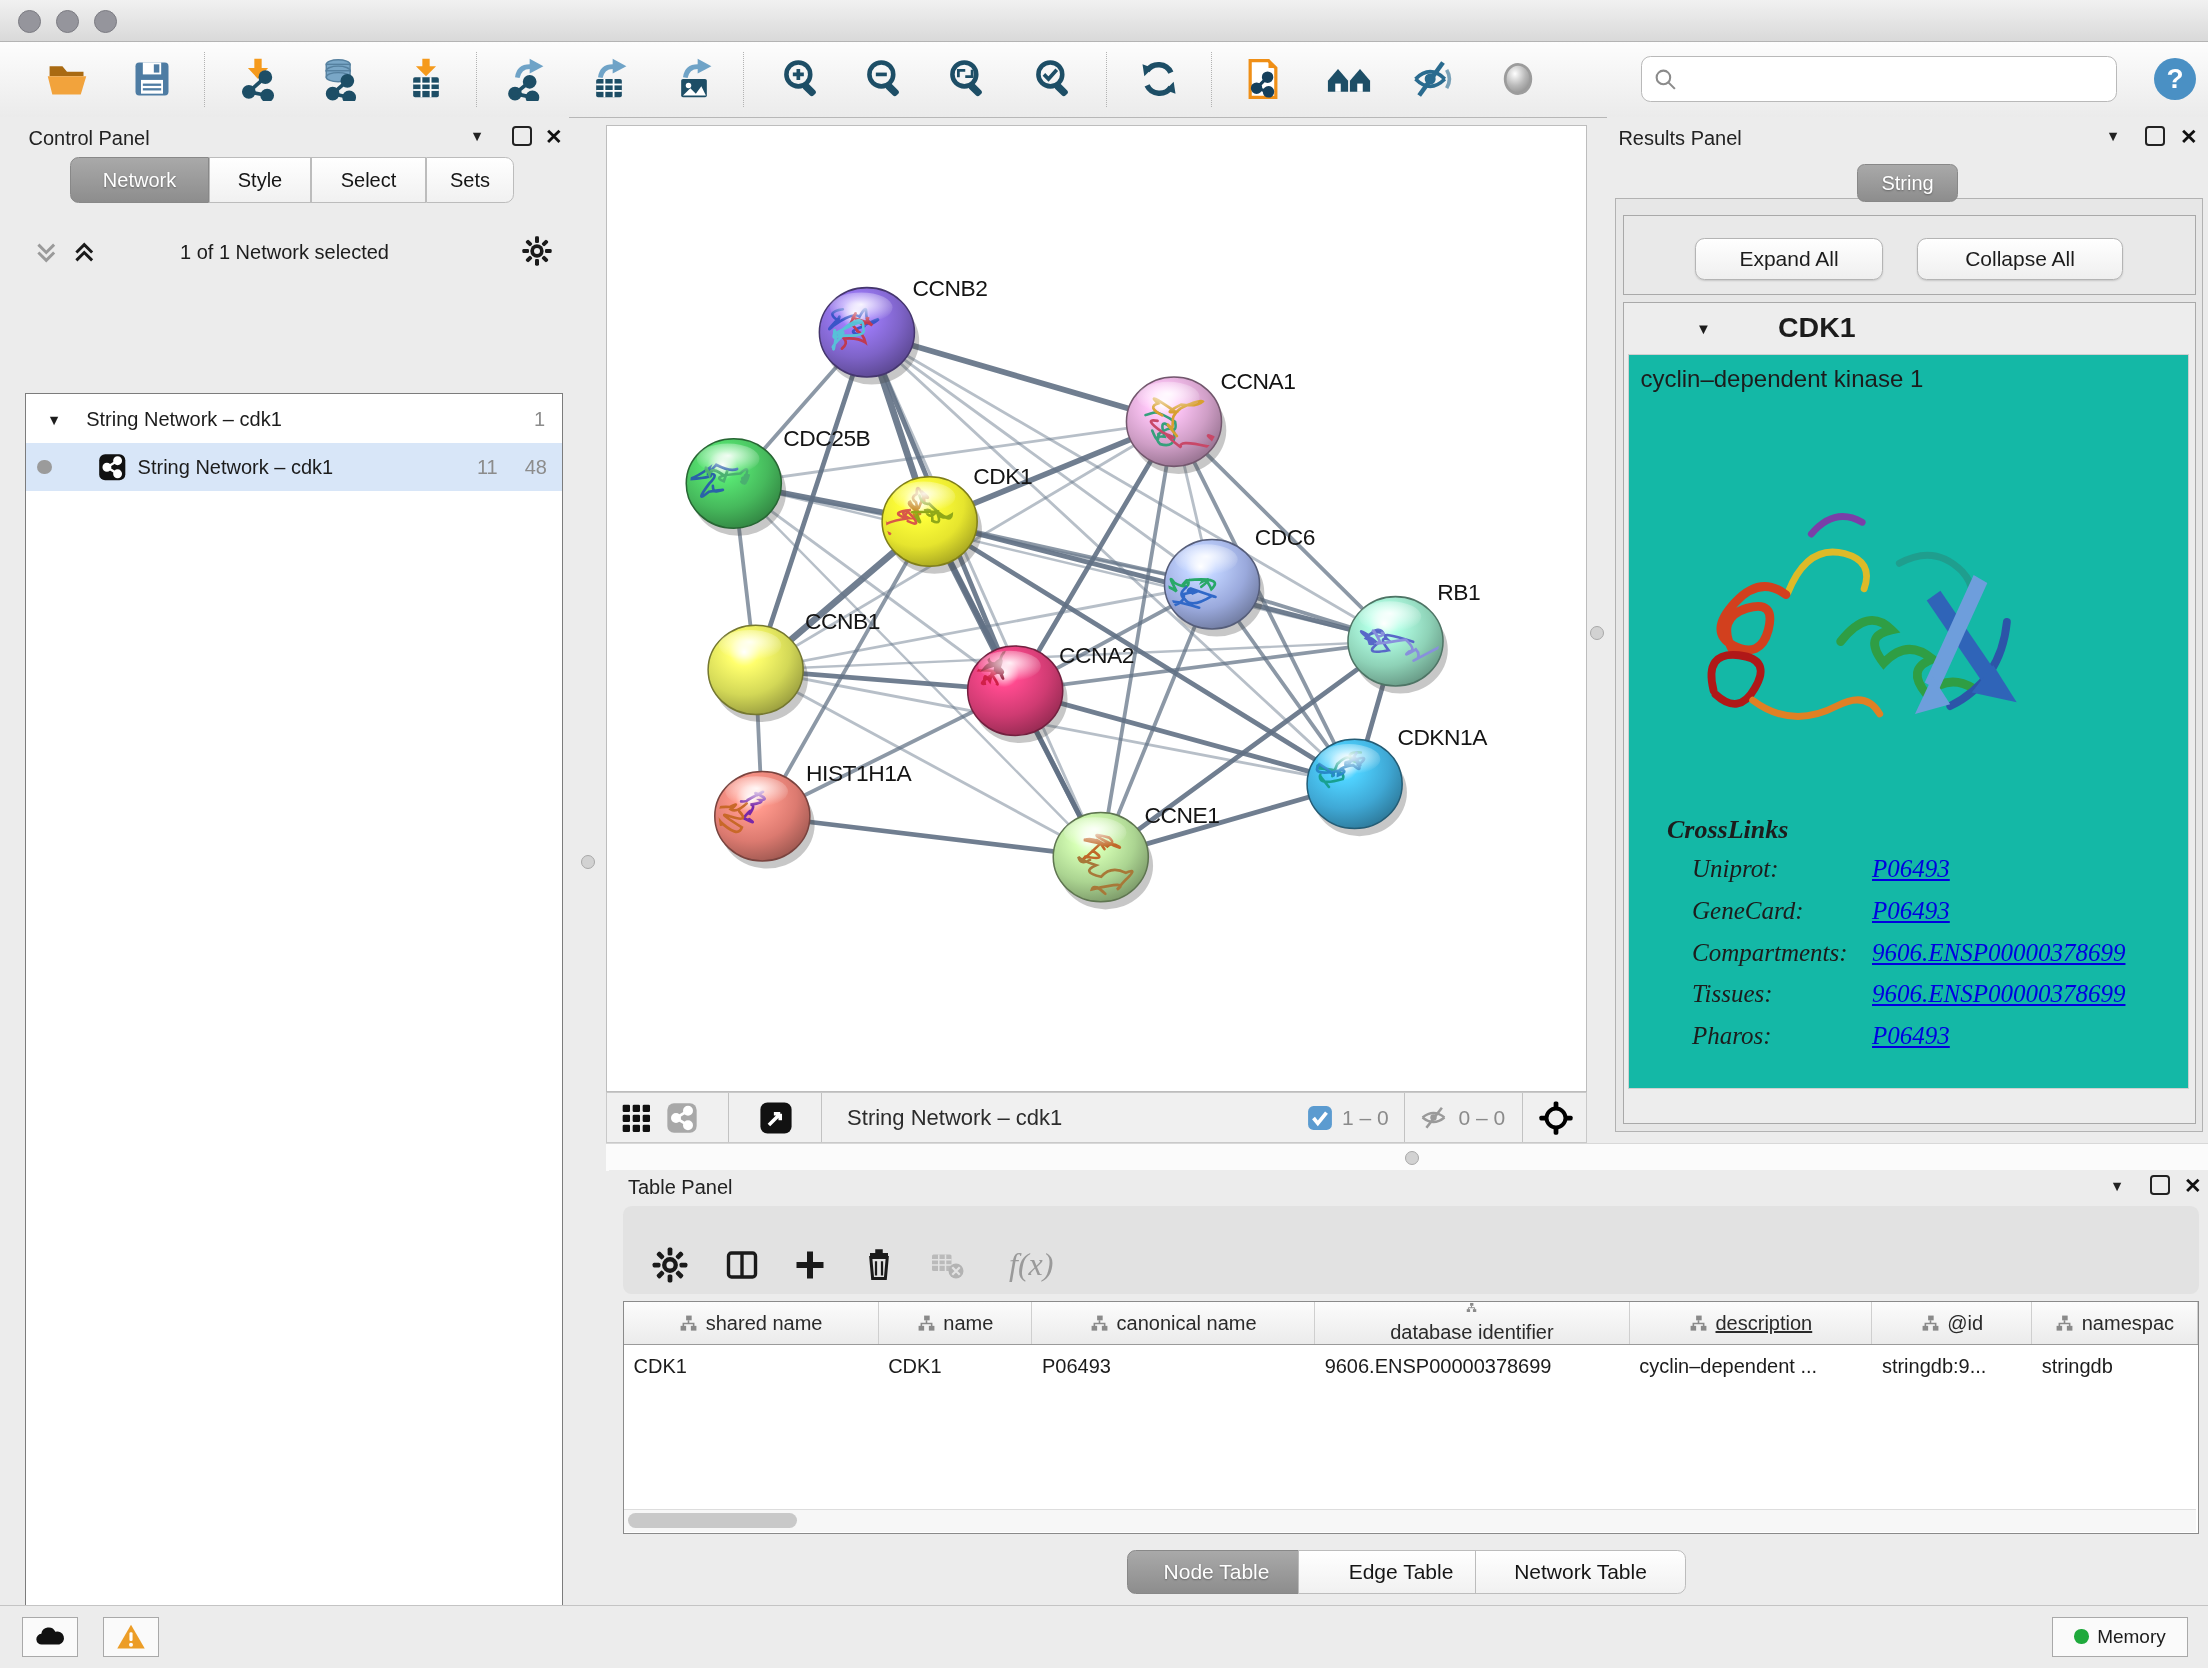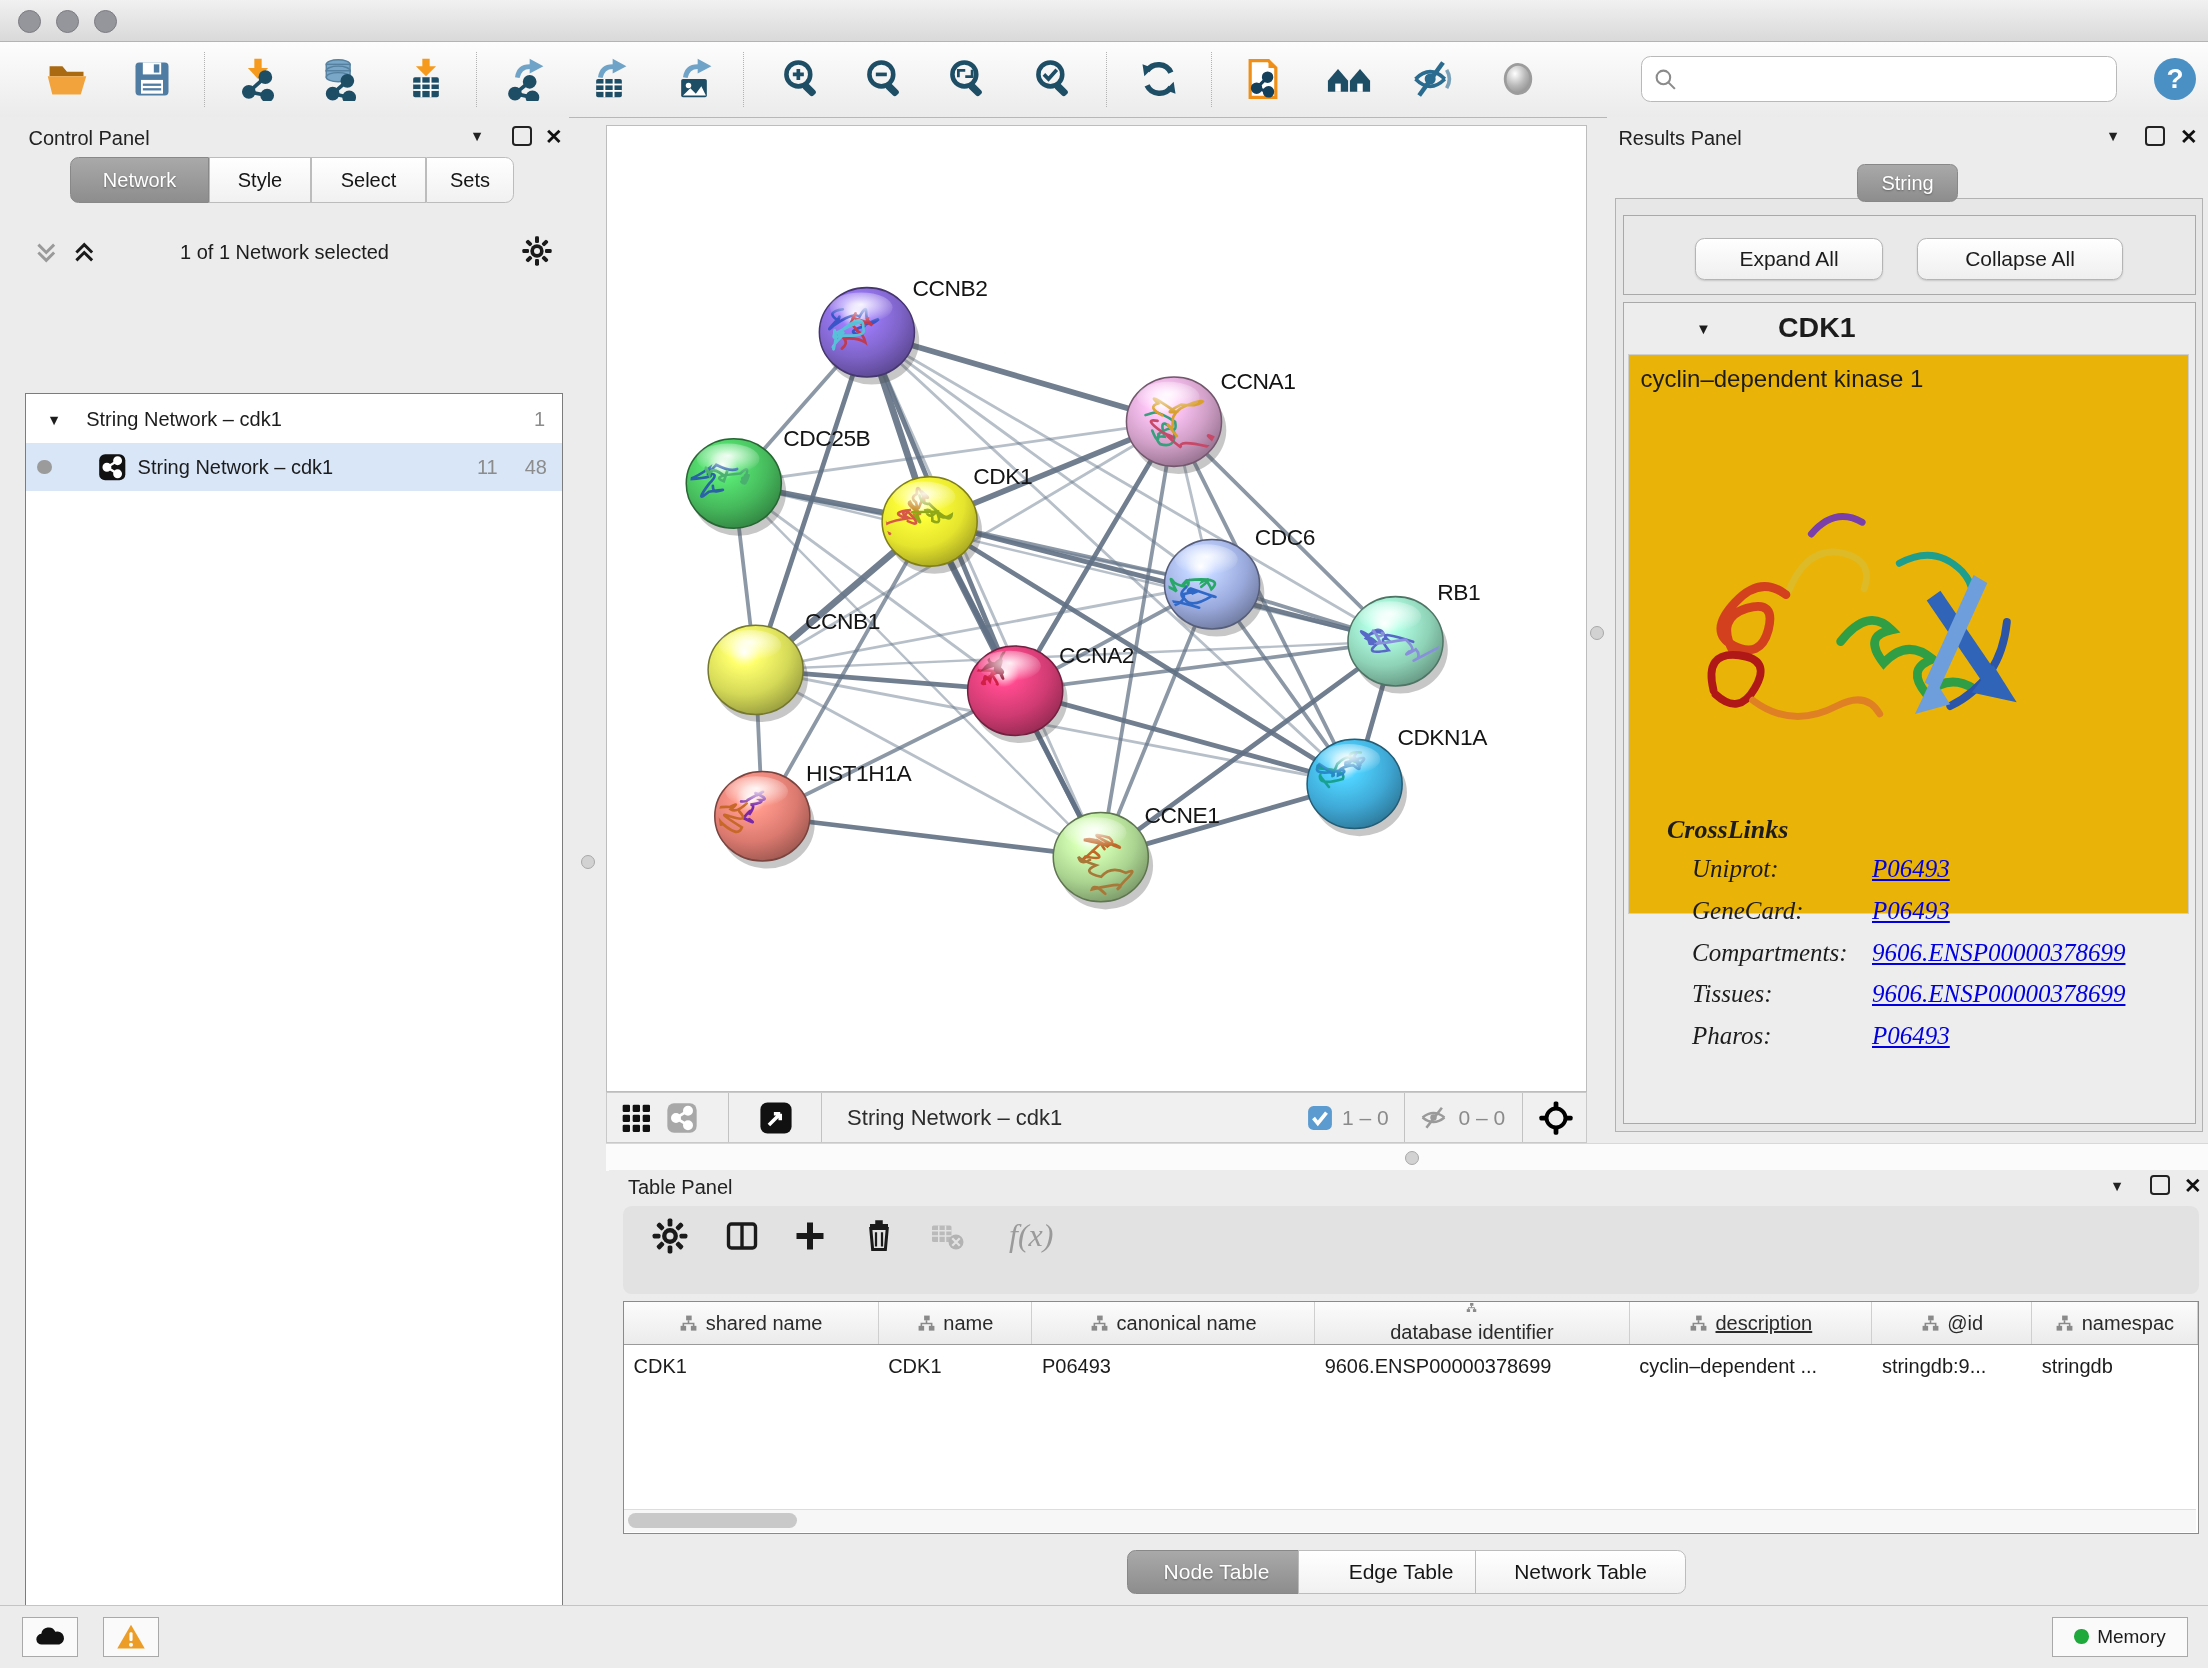--- a/index.html
+++ b/index.html
@@ -39,26 +39,26 @@
   .nb-txt{font-size:21px;color:#8a8a8a;}
   
   .split-dot{width:12.4px;height:12.4px;border-radius:50%;background:#d2d2d2;border:1px solid #a8a8a8;}
   #hsplit{left:606px;top:1143px;width:1603px;height:27px;background:#fbfbfb;border-top:1px solid #d8d8d8;}
   
   #res-container{left:1615px;top:198px;width:588px;height:934px;background:#e7e7e7;border:1px solid #b2b2b2;box-sizing:border-box;}
   #res-expbox{left:1623px;top:215px;width:573px;height:80px;border:1px solid #a9a9a9;background:#e9e9e9;box-sizing:border-box;}
   .res-btn{top:238px;height:40px;border:1px solid #b4b4b4;border-radius:9.5px;font-size:21px;
     background:linear-gradient(#ffffff,#efefef);display:flex;align-items:center;justify-content:center;box-shadow:0 1px 1.9px rgba(0,0,0,.15);}
   #cdk-box{left:1623px;top:302px;width:573px;height:822px;border:1px solid #a9a9a9;background:#ededed;box-sizing:border-box;}
-  #cdk-inner{left:1628px;top:354px;width:561px;height:560px;background:#eab308;border:1px solid #cfcfcf;box-sizing:border-box;}
+  #cdk-inner{left:1628px;top:354px;width:561px;height:735px;background:#14b8a6;border:1px solid #cfcfcf;box-sizing:border-box;}
   .serif{font-family:"Liberation Serif","DejaVu Serif",serif;font-style:italic;}
   .xlink{color:#0000e0;text-decoration:underline;}
   .xrow{font-size:25px;}
   
-  #tbl-toolbar{left:623px;top:1206px;width:1576px;height:88px;background:#e2e2e2;border-radius:8.6px;display:flex;align-items:flex-start;}
+  #tbl-toolbar{left:623px;top:1206px;width:1576px;height:88px;background:#e2e2e2;border-radius:8.6px;display:flex;align-items:flex-end;}
   .tt-btn{width:59px;height:59px;display:flex;align-items:center;justify-content:center;}
   #tbl-frame{left:623px;top:1301px;width:1576px;height:233px;background:#fff;border:1.9px solid #8a8a8a;box-sizing:border-box;}
   #tbl-head{display:flex;height:42px;background:linear-gradient(#fcfcfc,#ebebeb);border-bottom:1.9px solid #9a9a9a;}
   .th{display:flex;align-items:center;justify-content:center;gap:7.6px;font-size:20px;color:#2a2a2a;
       border-right:1px solid #cfcfcf;box-sizing:border-box;overflow:hidden;white-space:nowrap;}
   #tbl-row{display:flex;height:42px;}
   .td{font-size:20px;display:flex;align-items:center;padding-left:9.5px;box-sizing:border-box;overflow:hidden;white-space:nowrap;}
   #hscroll{left:0px;top:207px;width:1572px;height:22px;background:#f7f7f7;border-top:1px solid #ddd;}
   #hthumb{left:3.8px;top:2.9px;width:169px;height:15px;border-radius:7.6px;background:#c9c9c9;}
   

